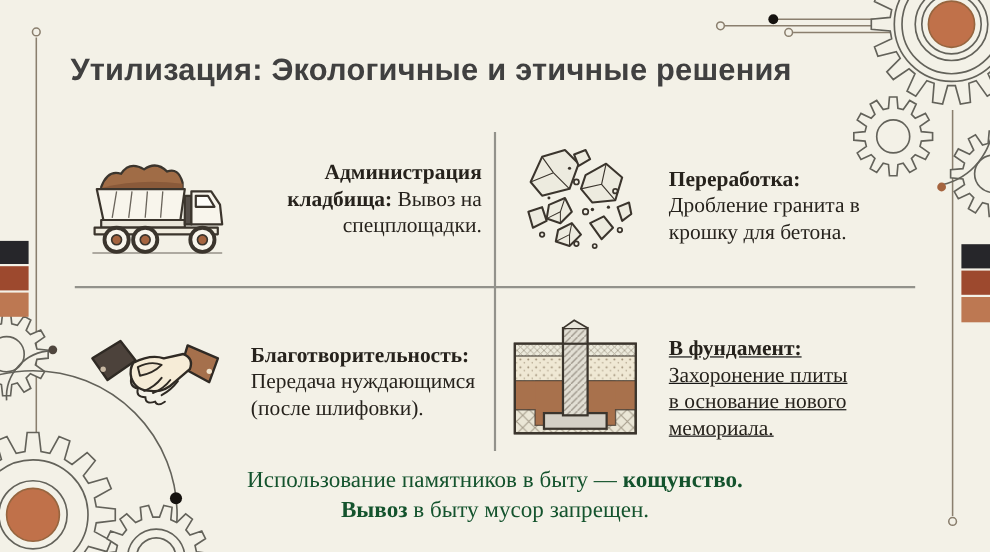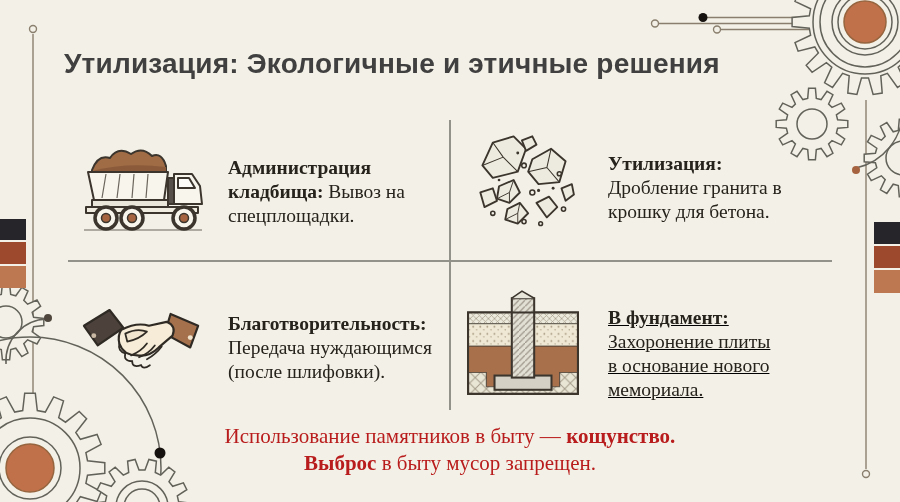--- a/index.html
+++ b/index.html
@@ -15,30 +15,30 @@
     font-family:"Liberation Sans", sans-serif;
     font-weight:700;font-size:28px;letter-spacing:.2px;color:#404040;
   }
   .card{position:absolute;display:flex;align-items:flex-start;}
   .card-text{
     margin:0;font-size:19.5px;line-height:24px;color:#26221c;
     white-space:pre-line;
   }
   .card-text b{font-weight:700;}
   .c1{left:76px;top:140px;}
-  .c1 .card-text{margin-left:20px;margin-top:16px;width:210px;}
+  .c1 .card-text{margin-left:20px;margin-top:6px;width:210px;text-align:right;}
   .c2{left:472px;top:128px;}
   .c2 .card-text{margin-left:32px;margin-top:24px;width:220px;}
   .c3{left:80px;top:300px;}
   .c3 .card-text{margin-left:22px;margin-top:12px;width:250px;}
   .c4{left:464px;top:288px;text-decoration:underline;}
   .c4 .card-text{margin-left:26px;margin-top:18px;width:220px;}
   .footer{
     position:absolute;left:0;top:423px;width:900px;text-align:center;
-    color:#b91c1c;font-size:21px;line-height:27px;
+    color:#14532d;font-size:21px;line-height:27px;
   }
   .footer b{font-weight:700;}
   .icon-box{flex:none;}
 </style>
 </head>
 <body>
 
 <svg class="deco" width="900" height="502" viewBox="0 0 900 502">
   <defs>
     <pattern id="pDots" width="7" height="7" patternUnits="userSpaceOnUse">
@@ -180,21 +180,21 @@
         <circle cx="88" cy="78" r="2"></circle>
         <circle cx="66" cy="92" r="1.8"></circle>
       </g>
       <g fill="#3b352d">
         <circle cx="64" cy="60" r="1.5"></circle>
         <circle cx="78" cy="58" r="1.4"></circle>
         <circle cx="44" cy="24" r="1.4"></circle>
         <circle cx="26" cy="50" r="1.3"></circle>
       </g>
     </svg>
-    <p class="card-text"><b>Утилизация:</b><span>
+    <p class="card-text"><b>Переработка:</b><span>
 Дробление гранита в
 крошку для бетона.</span></p>
   </div>
 
   <div class="card c3">
     <svg class="icon-box" width="126" height="87" viewBox="0 0 128 88">
       <g stroke="#2f2a24" stroke-width="2.2" stroke-linejoin="round">
         <polygon points="4,26 30,10 44,28 18,46" fill="#4c423b"></polygon>
         <circle cx="14" cy="36" r="2.5" fill="#c9b9a4" stroke="none"></circle>
         <polygon points="92,14 120,26 112,48 86,34" fill="#a5704c"></polygon>
@@ -229,16 +229,16 @@
       <rect x="4" y="24" width="108" height="80" fill="none" stroke="#3b352d" stroke-width="2"></rect>
     </svg>
     <p class="card-text"><b>В фундамент:</b><span>
 Захоронение плиты
 в основание нового
 мемориала.</span></p>
   </div>
 
   <div class="footer">
     <div><span>Использование памятников в быту — </span><b>кощунство.</b></div>
-    <div><b>Выброс</b><span> в быту мусор запрещен.</span></div>
+    <div><b>Вывоз</b><span> в быту мусор запрещен.</span></div>
   </div>
 
 </div>
 
 </body></html>

